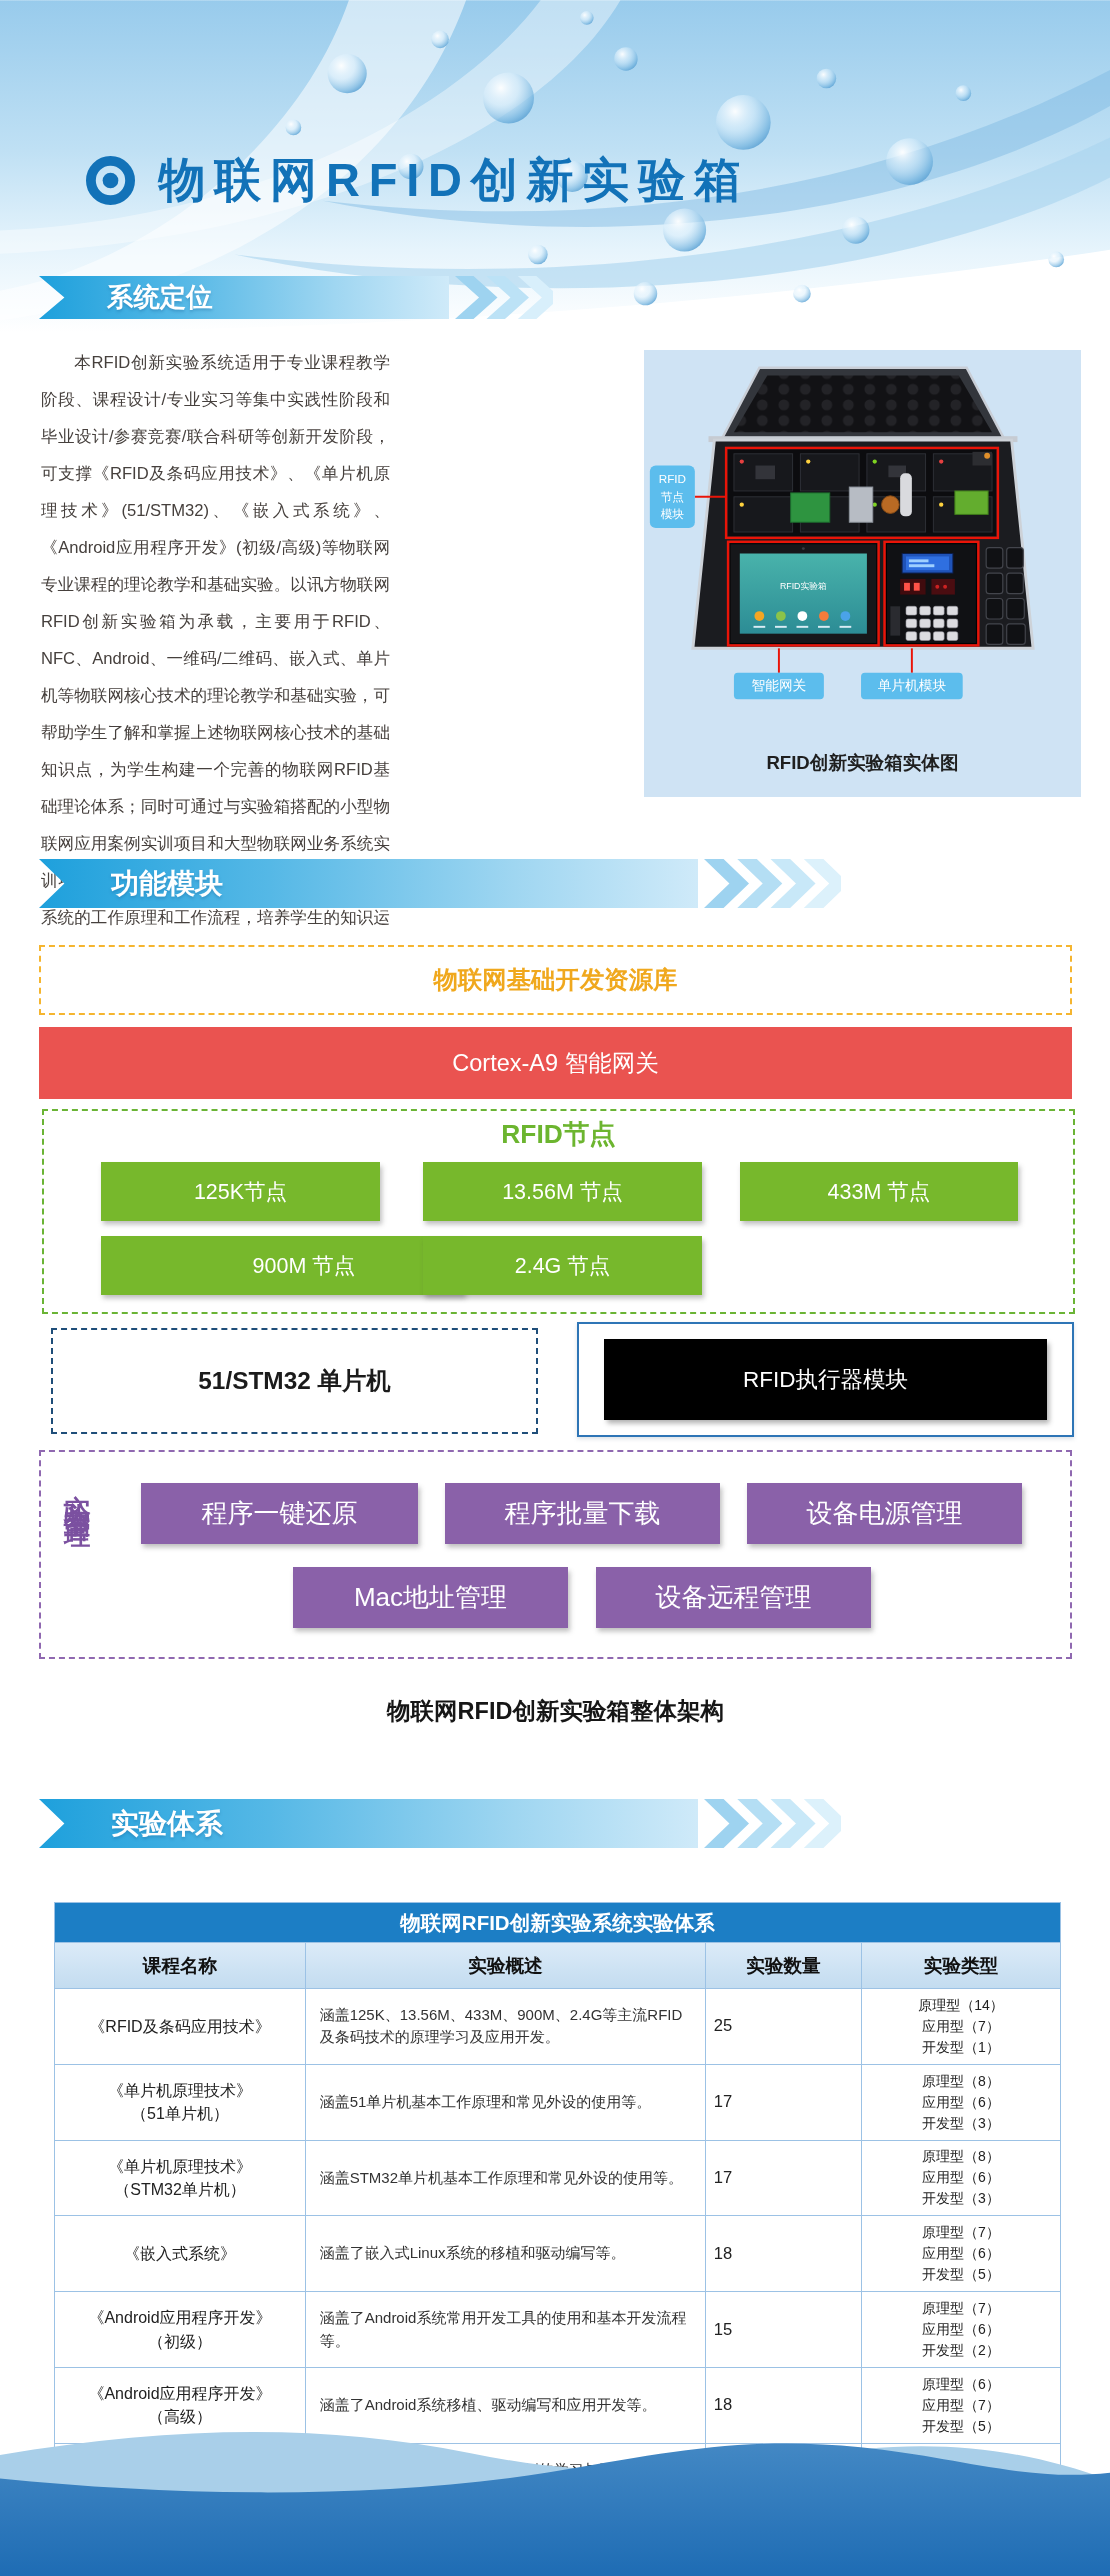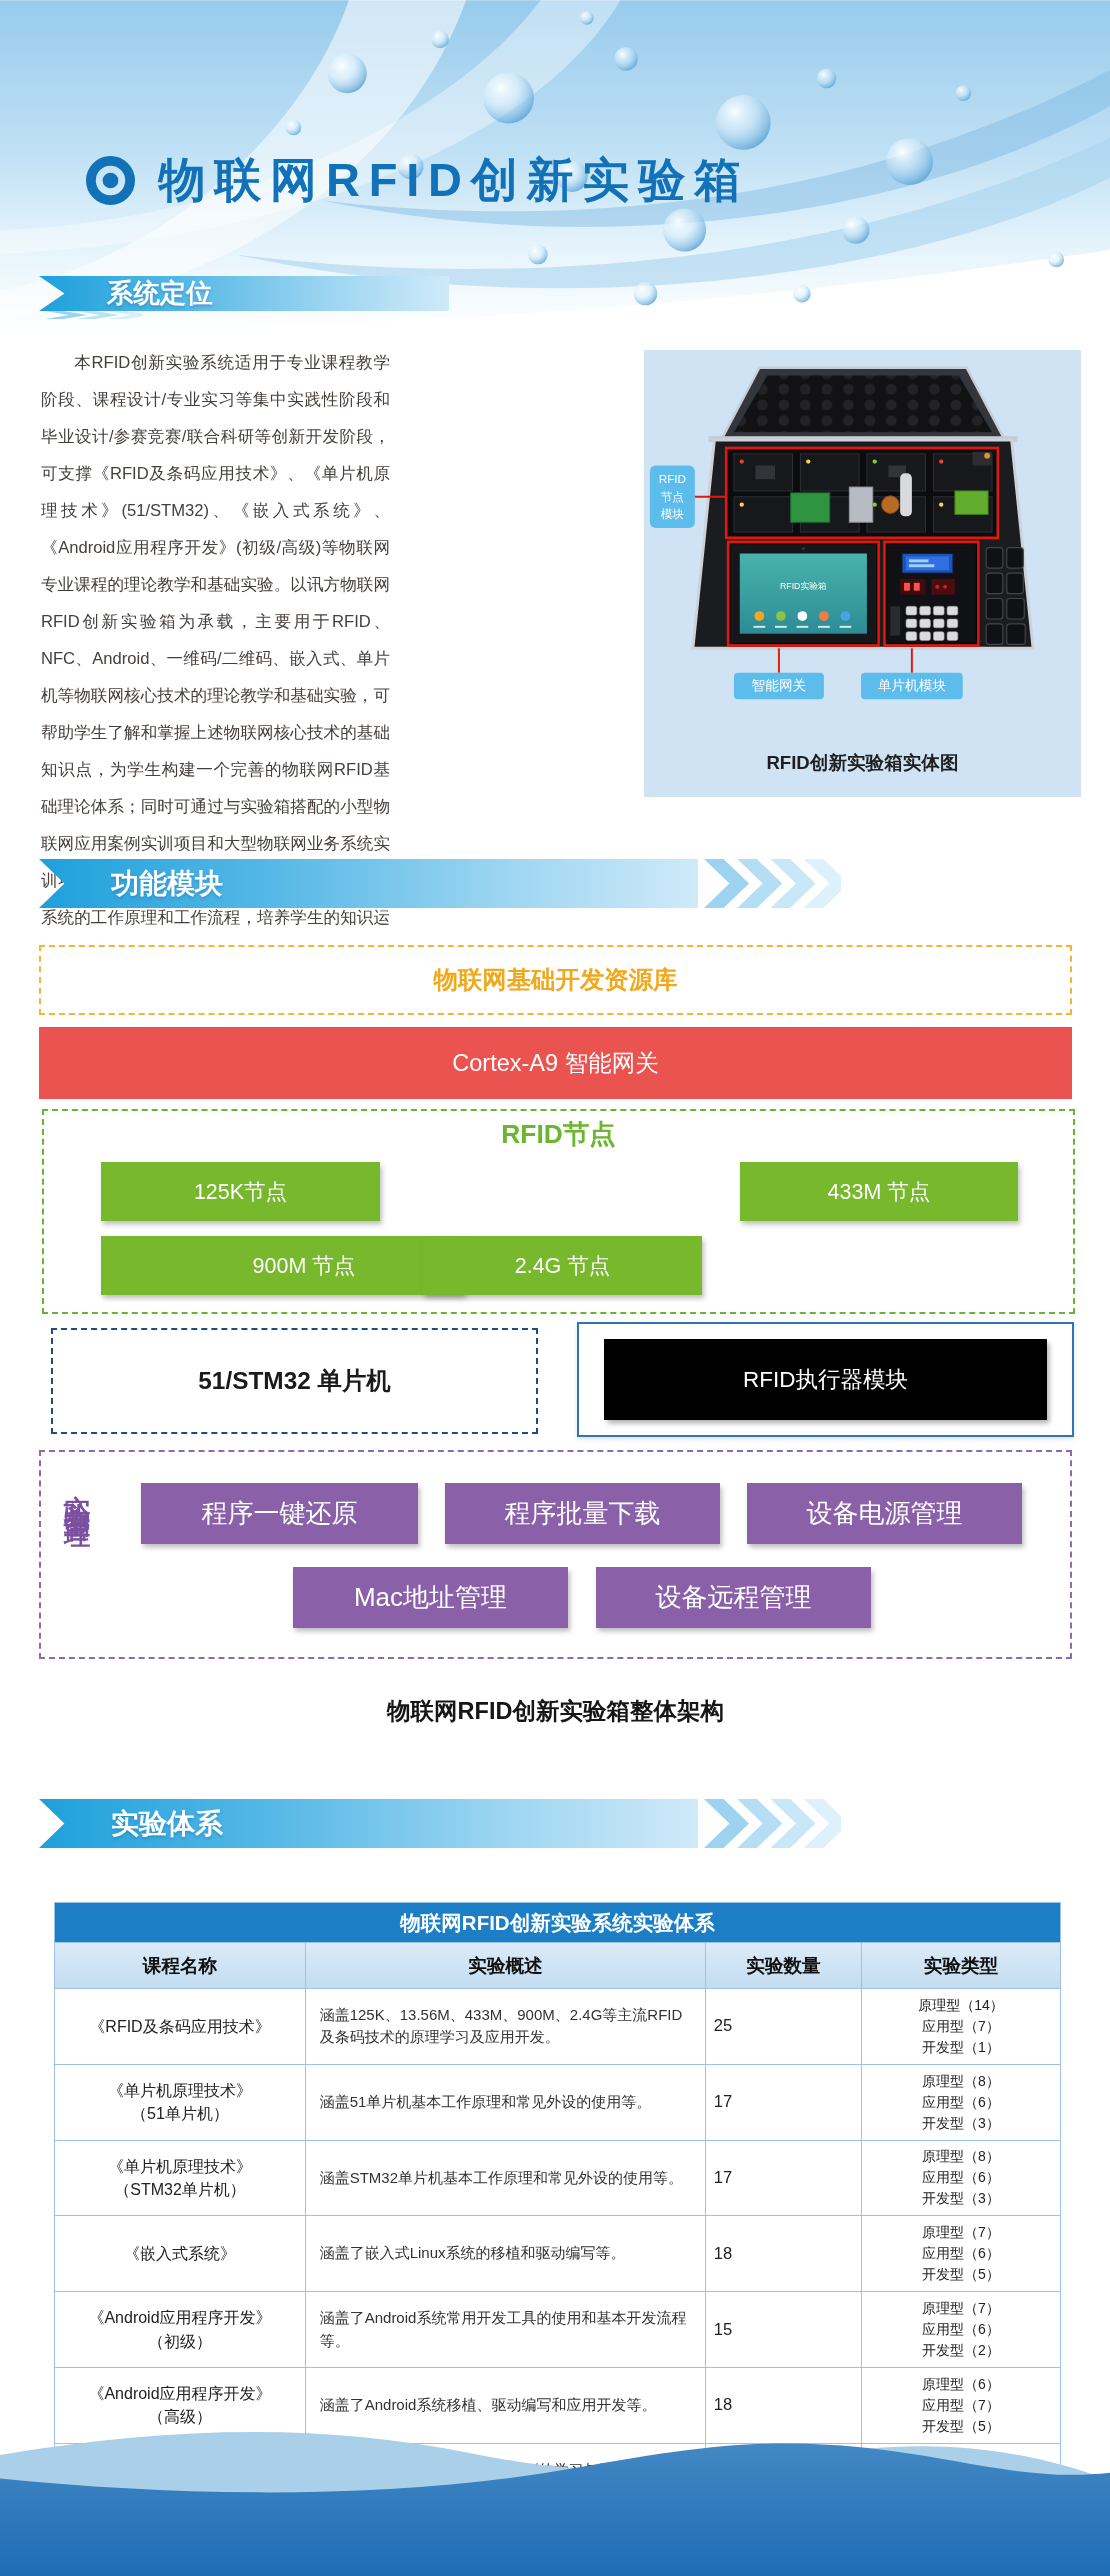--- a/index.html
+++ b/index.html
@@ -12,21 +12,21 @@
   .bullseye{width:49px;height:49px;flex:0 0 auto;}
   .page-title{margin:0;font-size:47px;font-weight:bold;color:#1272b8;letter-spacing:8.8px;white-space:nowrap;}
 
   
   .ribbon{position:absolute;display:flex;align-items:stretch;}
   .ribbon .band{background:linear-gradient(90deg,#1ea0dc 0%,#55b8e6 35%,#9fd6f1 72%,#cfeaf9 100%);
       clip-path:polygon(0 0,100% 0,100% 100%,0 100%,25.4px 50%);
       display:flex;align-items:center;color:#fff;font-weight:bold;
       text-shadow:0 2px 2.9px rgba(25,95,150,.35);}
   .ribbon .chev{margin-left:5.9px;}
-  .ribbon-sm{top:276px;left:39px;height:43px;flex-direction:column;}
+  .ribbon-sm{top:276px;left:39px;height:43px;}
   .ribbon-sm .band{width:342px;font-size:26.4px;padding-left:68px;}
   .ribbon-lg .band{width:587px;font-size:28px;padding-left:72px;}
   .ribbon-modules{top:859px;left:39px;height:49px;}
   .ribbon-experiments{top:1799px;left:39px;height:49px;}
 
   
   .intro{position:absolute;left:41px;top:344px;width:349px;margin:0;
      font-size:16.6px;line-height:37px;color:#46403d;text-align:justify;text-indent:2em;}
 
   
@@ -299,20 +299,21 @@
     <span>物联网基础开发资源库</span>
   </div>
 
   <div class="box box-red">
     <span>Cortex-A9 智能网关</span>
   </div>
 
   <div class="box box-green">
     <div class="green-title">RFID节点</div>
     <div class="gbtn gb1">125K节点</div>
+    <div class="gbtn gb2">13.56M 节点</div>
     <div class="gbtn gb3">433M 节点</div>
     <div class="gbtn gb4">900M 节点</div>
     <div class="gbtn gb5">2.4G 节点</div>
   </div>
 
   <div class="box box-navy">
     <span>51/STM32 单片机</span>
   </div>
 
   <div class="box box-blue-outer">

